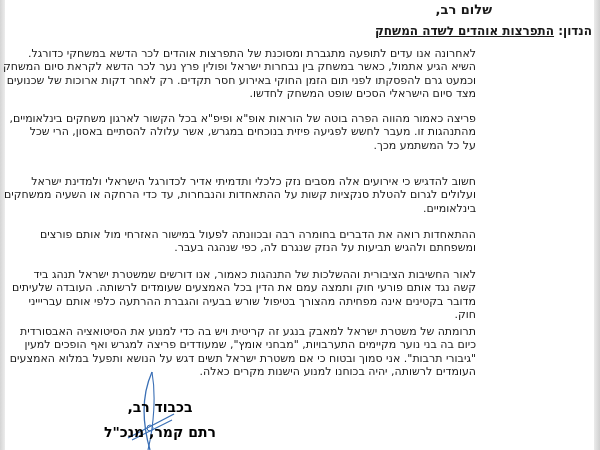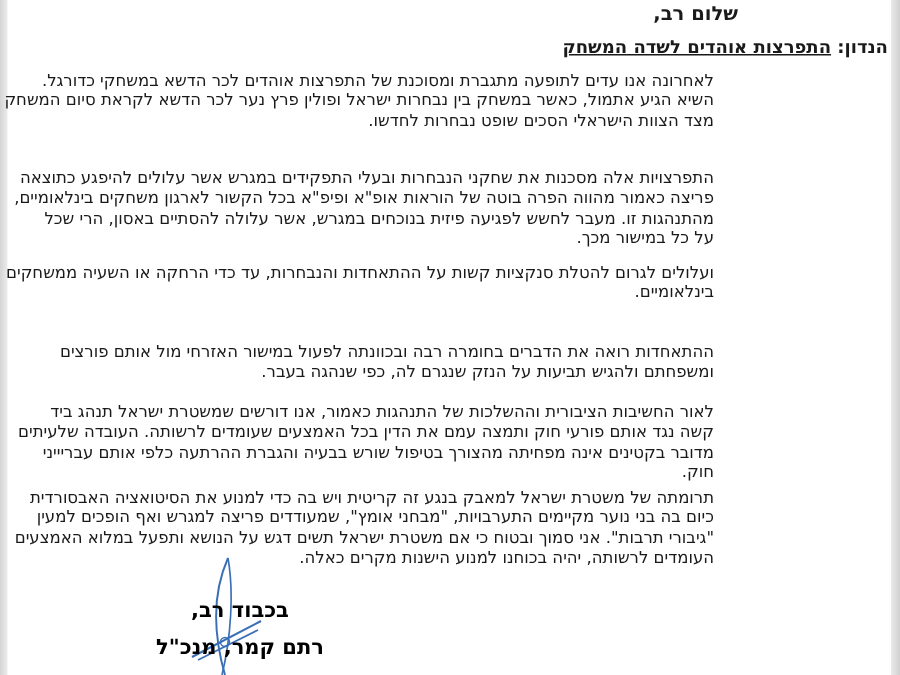--- a/index.html
+++ b/index.html
@@ -53,31 +53,32 @@
   <div class="greeting">שלום רב,</div>
 
   <div class="subject">
     <span>הנדון:</span>
     <span class="topic">התפרצות אוהדים לשדה המשחק</span>
   </div>
 
   <div class="para" style="top:47px">
     <div>לאחרונה אנו עדים לתופעה מתגברת ומסוכנת של התפרצות אוהדים לכר הדשא במשחקי כדורגל.</div>
     <div>השיא הגיע אתמול, כאשר במשחק בין נבחרות ישראל ופולין פרץ נער לכר הדשא לקראת סיום המשחק</div>
-    <div>מצד הצוות הישראלי הסכים שופט נבחרות לחדשו.</div>
+    <div>וכמעט גרם להפסקתו לפני תום הזמן החוקי באירוע חסר תקדים. רק לאחר דקות ארוכות של שכנועים</div>
+    <div>מצד סיום הישראלי הסכים שופט המשחק לחדשו.</div>
   </div>
 
   <div class="para" style="top:112px">
-    <div>התפרצויות אלה מסכנות את שחקני הנבחרות ובעלי התפקידים במגרש אשר עלולים להיפגע כתוצאה</div>
     <div>פריצה כאמור מהווה הפרה בוטה של הוראות אופ"א ופיפ"א בכל הקשור לארגון משחקים בינלאומיים,</div>
     <div>מהתנהגות זו. מעבר לחשש לפגיעה פיזית בנוכחים במגרש, אשר עלולה להסתיים באסון, הרי שכל</div>
-    <div>על כל במישור מכך.</div>
+    <div>על כל המשתמע מכך.</div>
   </div>
 
   <div class="para" style="top:175px">
+    <div>חשוב להדגיש כי אירועים אלה מסבים נזק כלכלי ותדמיתי אדיר לכדורגל הישראלי ולמדינת ישראל</div>
     <div>ועלולים לגרום להטלת סנקציות קשות על ההתאחדות והנבחרות, עד כדי הרחקה או השעיה ממשחקים</div>
     <div>בינלאומיים.</div>
   </div>
 
   <div class="para" style="top:268px">
     <div>לאור החשיבות הציבורית וההשלכות של התנהגות כאמור, אנו דורשים שמשטרת ישראל תנהג ביד</div>
     <div>קשה נגד אותם פורעי חוק ותמצה עמם את הדין בכל האמצעים שעומדים לרשותה. העובדה שלעיתים</div>
     <div>מדובר בקטינים אינה מפחיתה מהצורך בטיפול שורש בבעיה והגברת ההרתעה כלפי אותם עבריייני</div>
     <div>חוק.</div>
   </div>

